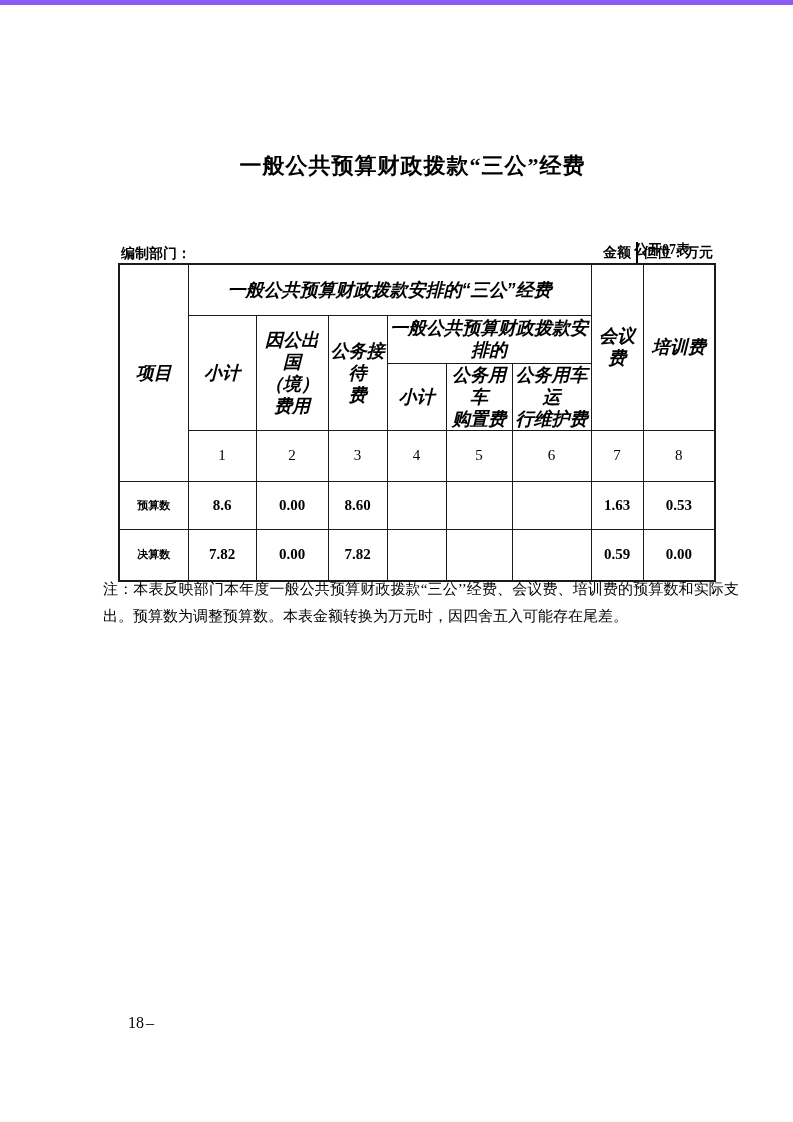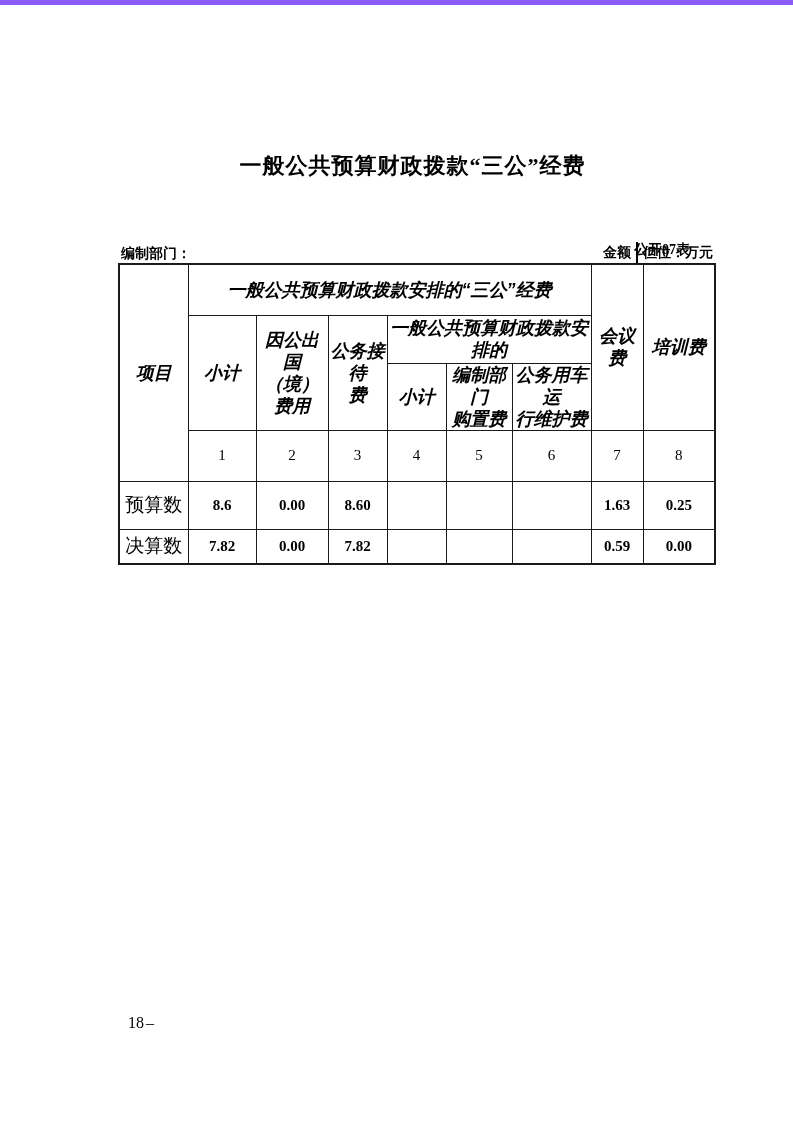--- a/index.html
+++ b/index.html
@@ -87,22 +87,22 @@
     font-weight: normal;
   }
   td.val {
     font-family: "Liberation Serif", serif;
     font-size: 15px;
     font-weight: bold;
     margin-top: 40px;
   }
   td.rowlabel {
     font-family: "Liberation Sans", sans-serif;
-    font-size: 19px;
-    font-weight: normal;
+    font-size: 11px;
+    font-weight: bold;
   }
   .note {
     position: absolute;
     left: 103px;
     top: 571px;
     width: 636px;
     font-size: 15px;
     line-height: 27px;
     text-align: justify;
     font-family: "Liberation Serif", serif;
@@ -156,21 +156,21 @@
     <tr style="height:48px">
       <td class="hd" rowspan="2">小计</td>
       <td class="hd" rowspan="2">因公出国
 （境）费用</td>
       <td class="hd" rowspan="2">公务接待
 费</td>
       <td class="hd" colspan="3">一般公共预算财政拨款安排的</td>
     </tr>
     <tr style="height:56px">
       <td class="hd">小计</td>
-      <td class="hd">编制部门
+      <td class="hd">公务用车
 购置费</td>
       <td class="hd">公务用车运
 行维护费</td>
     </tr>
     <tr style="height:51px">
       <td class="num">1</td>
       <td class="num">2</td>
       <td class="num">3</td>
       <td class="num">4</td>
       <td class="num">5</td>
@@ -180,35 +180,36 @@
     </tr>
     <tr style="height:48px">
       <td class="rowlabel">预算数</td>
       <td class="val">8.6</td>
       <td class="val">0.00</td>
       <td class="val">8.60</td>
       <td class="val"></td>
       <td class="val"></td>
       <td class="val"></td>
       <td class="val">1.63</td>
-      <td class="val">0.25</td>
-    </tr>
-    <tr style="height:35px">
+      <td class="val">0.53</td>
+    </tr>
+    <tr style="height:52px">
       <td class="rowlabel">决算数</td>
       <td class="val">7.82</td>
       <td class="val">0.00</td>
       <td class="val">7.82</td>
       <td class="val"></td>
       <td class="val"></td>
       <td class="val"></td>
       <td class="val">0.59</td>
       <td class="val">0.00</td>
     </tr>
   </tbody>
     </table>
 
+  <div class="note">注：本表反映部门本年度一般公共预算财政拨款“三公’’经费、会议费、培训费的预算数和实际支出。预算数为调整预算数。本表金额转换为万元时，因四舍五入可能存在尾差。</div>
 
   <div class="pageno">
     <span>18</span>
     <span>–</span>
   </div>
 
 </div>
 
 </body></html>

